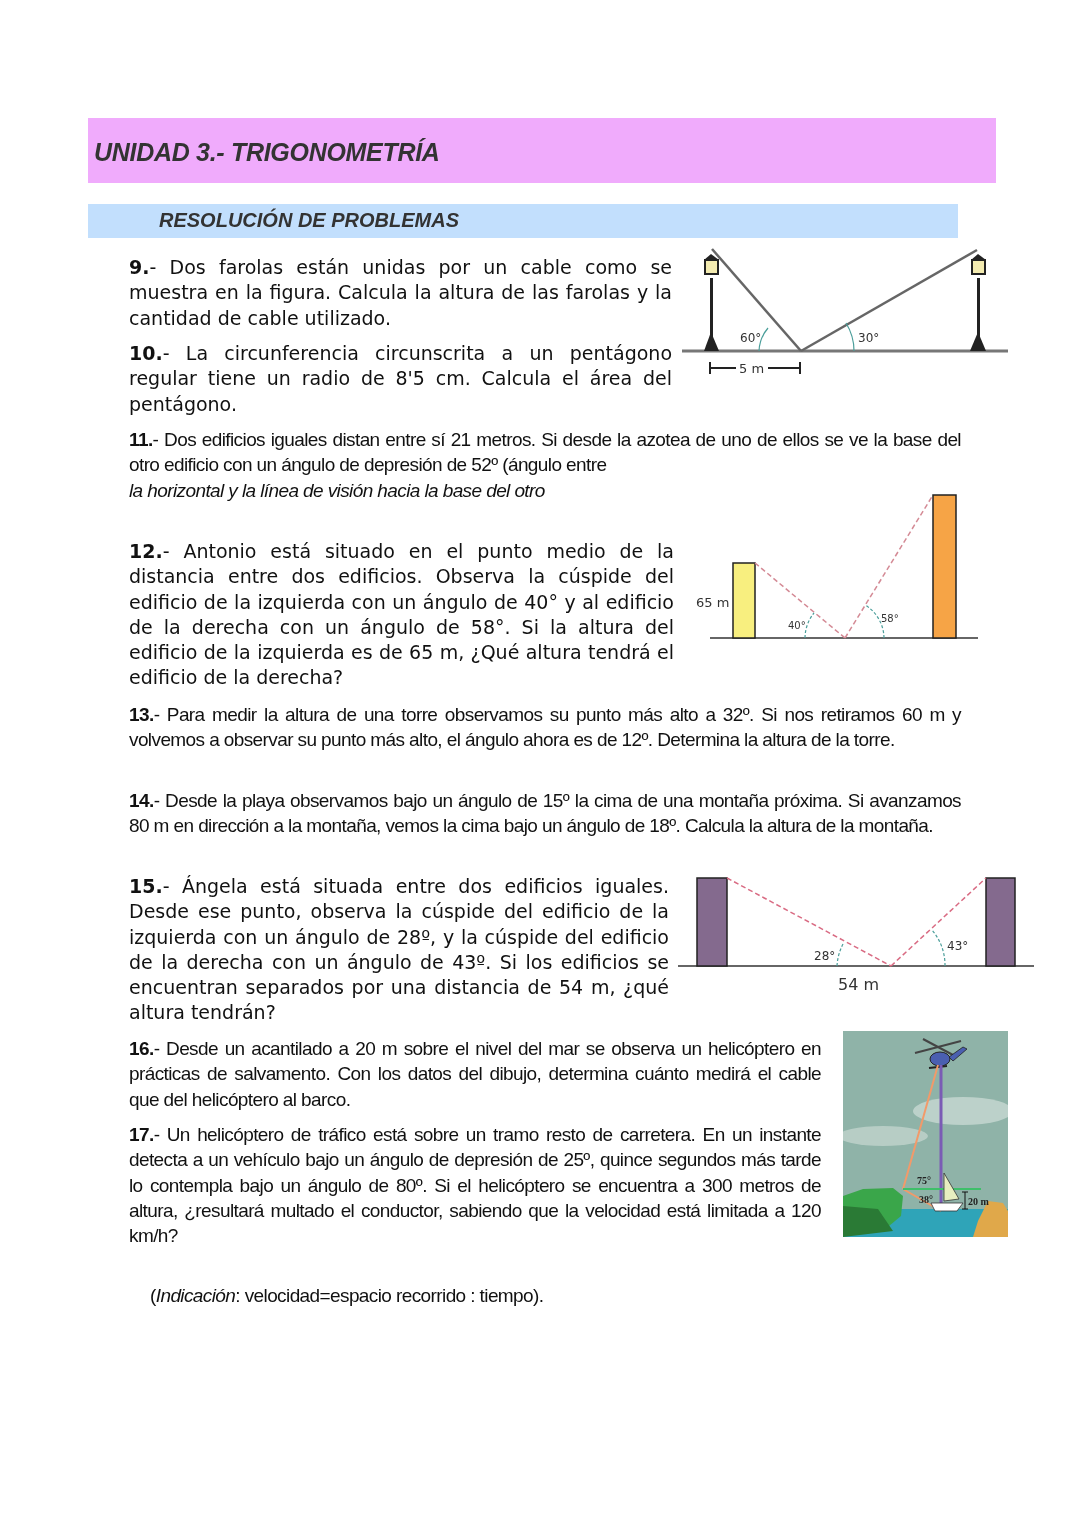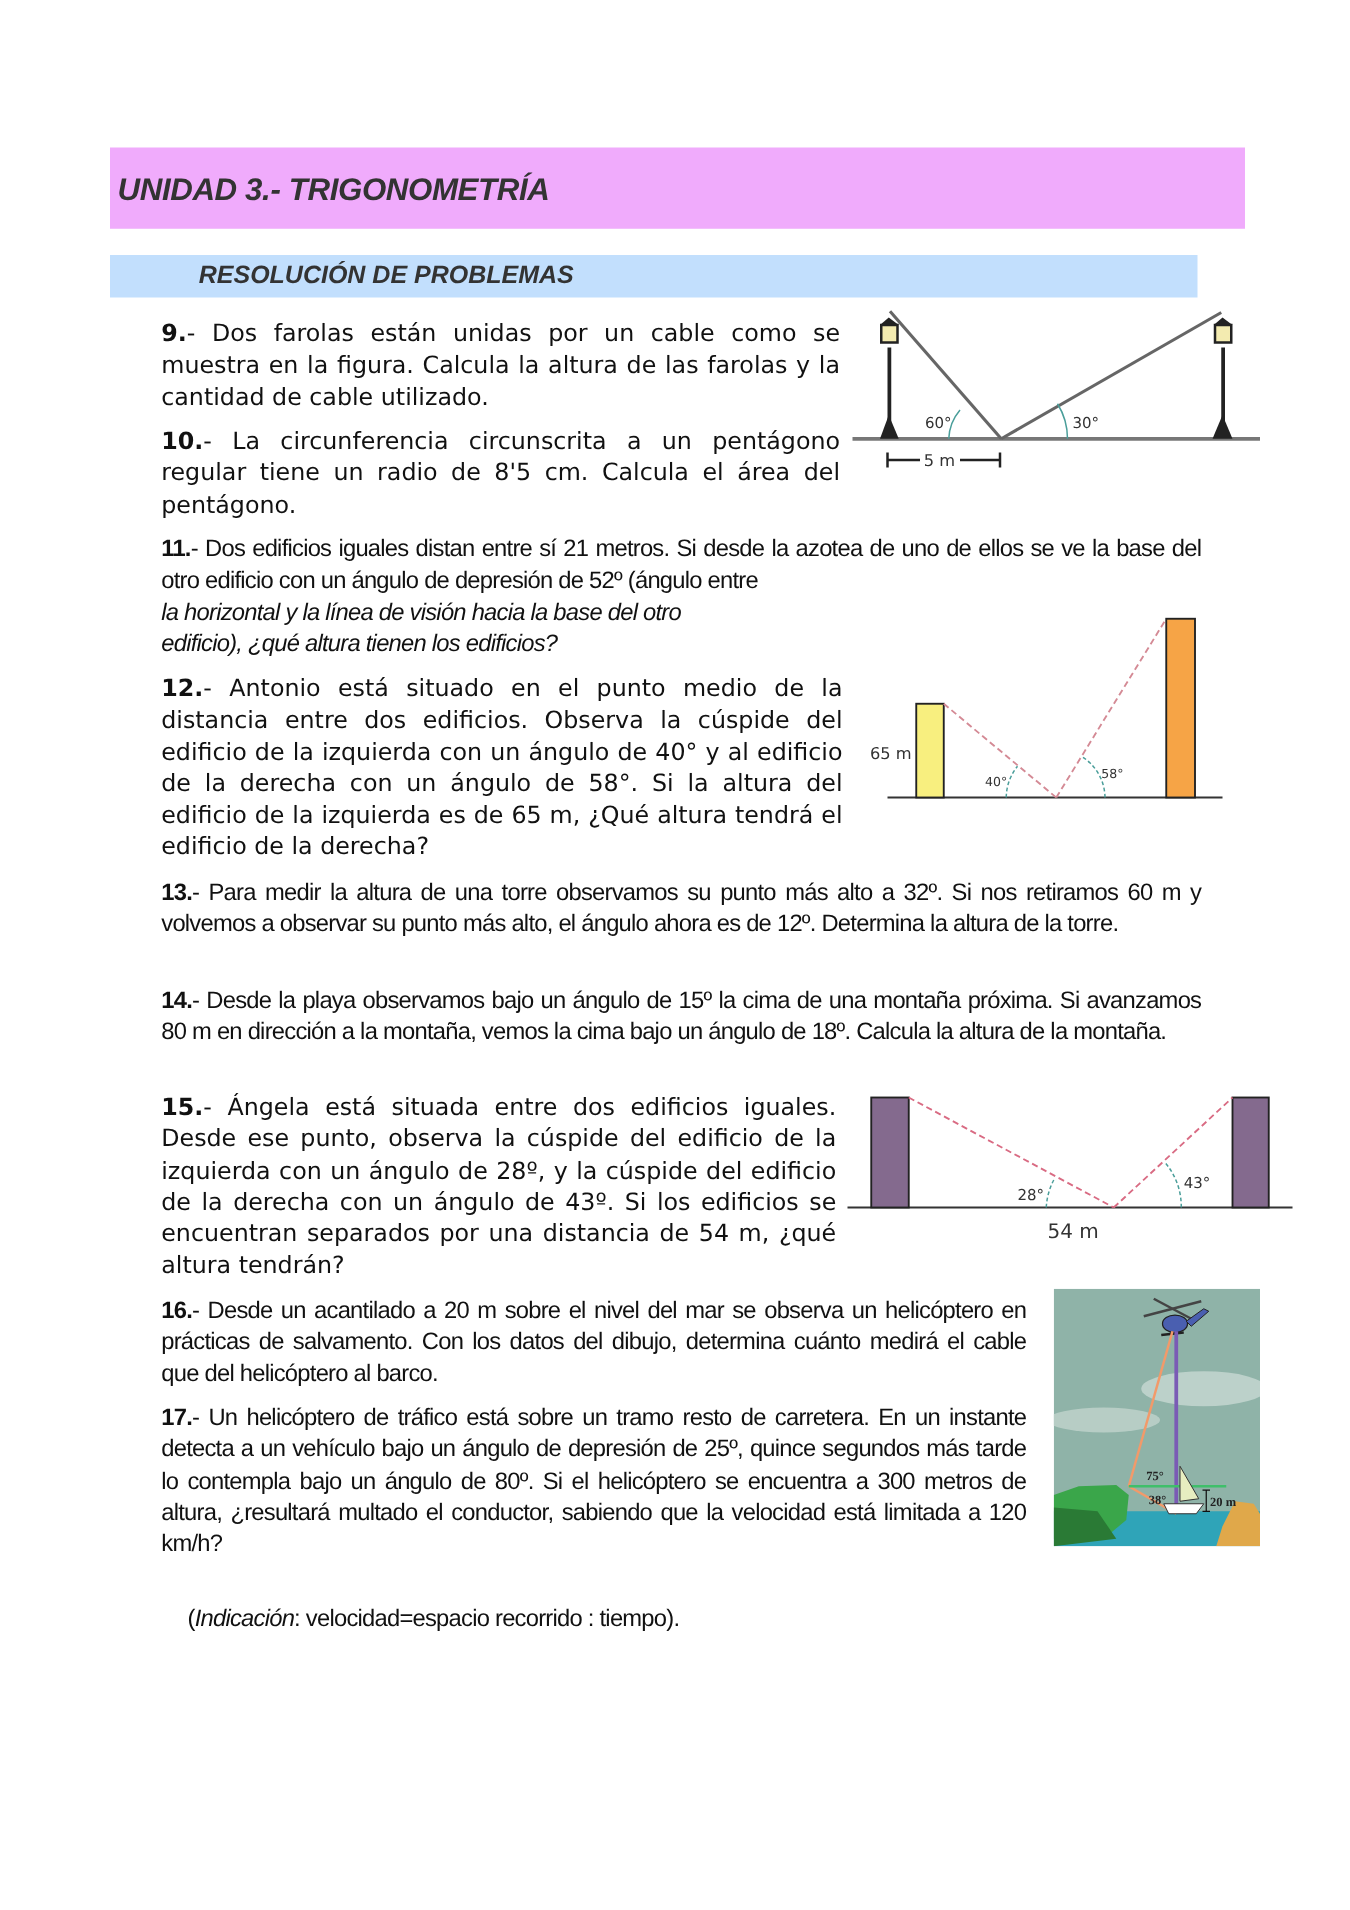--- a/index.html
+++ b/index.html
@@ -66,21 +66,20 @@
   <line x1="88" y1="128" x2="120" y2="128" stroke="#222" stroke-width="2"></line>
   <line x1="120" y1="122" x2="120" y2="134" stroke="#222" stroke-width="2"></line>
   <text class="lbl" x="59" y="133" font-size="13" fill="#333">5 m</text>
 </svg>
 
 <div class="p cond" style="top:427px; width:832px;">
   <b>11.</b><span>- Dos edificios iguales distan entre sí  21 metros. Si desde la azotea de uno de ellos se ve la base del otro edificio con un ángulo de depresión de 52º (ángulo entre</span>
 </div>
 <div class="p cond" style="top:478px; width:560px; text-align:left;font-style:italic;">
   <span>la horizontal y la línea de visión hacia la base del otro</span><br>
-  <span>edificio), ¿qué altura tienen los edificios?</span>
 </div>
 
 <div class="p" style="top:539px; width:545px;">
   <b>12.</b><span>- Antonio está situado en el punto medio de la distancia entre dos edificios. Observa la cúspide del edificio de la izquierda con un ángulo de 40° y al edificio de la derecha con un ángulo de 58°. Si la altura del edificio de la izquierda es de 65 m, ¿Qué altura tendrá el edificio de la derecha?</span>
 </div>
 
 <svg style="left:680px; top:485px;" width="310" height="165" viewBox="0 0 310 165">
   <line x1="30" y1="153" x2="298" y2="153" stroke="#333" stroke-width="1.5"></line>
   <rect x="53" y="78" width="22" height="75" fill="#f8ef7f" stroke="#222" stroke-width="1.5"></rect>
   <rect x="253" y="10" width="23" height="143" fill="#f6a446" stroke="#222" stroke-width="1.5"></rect>

